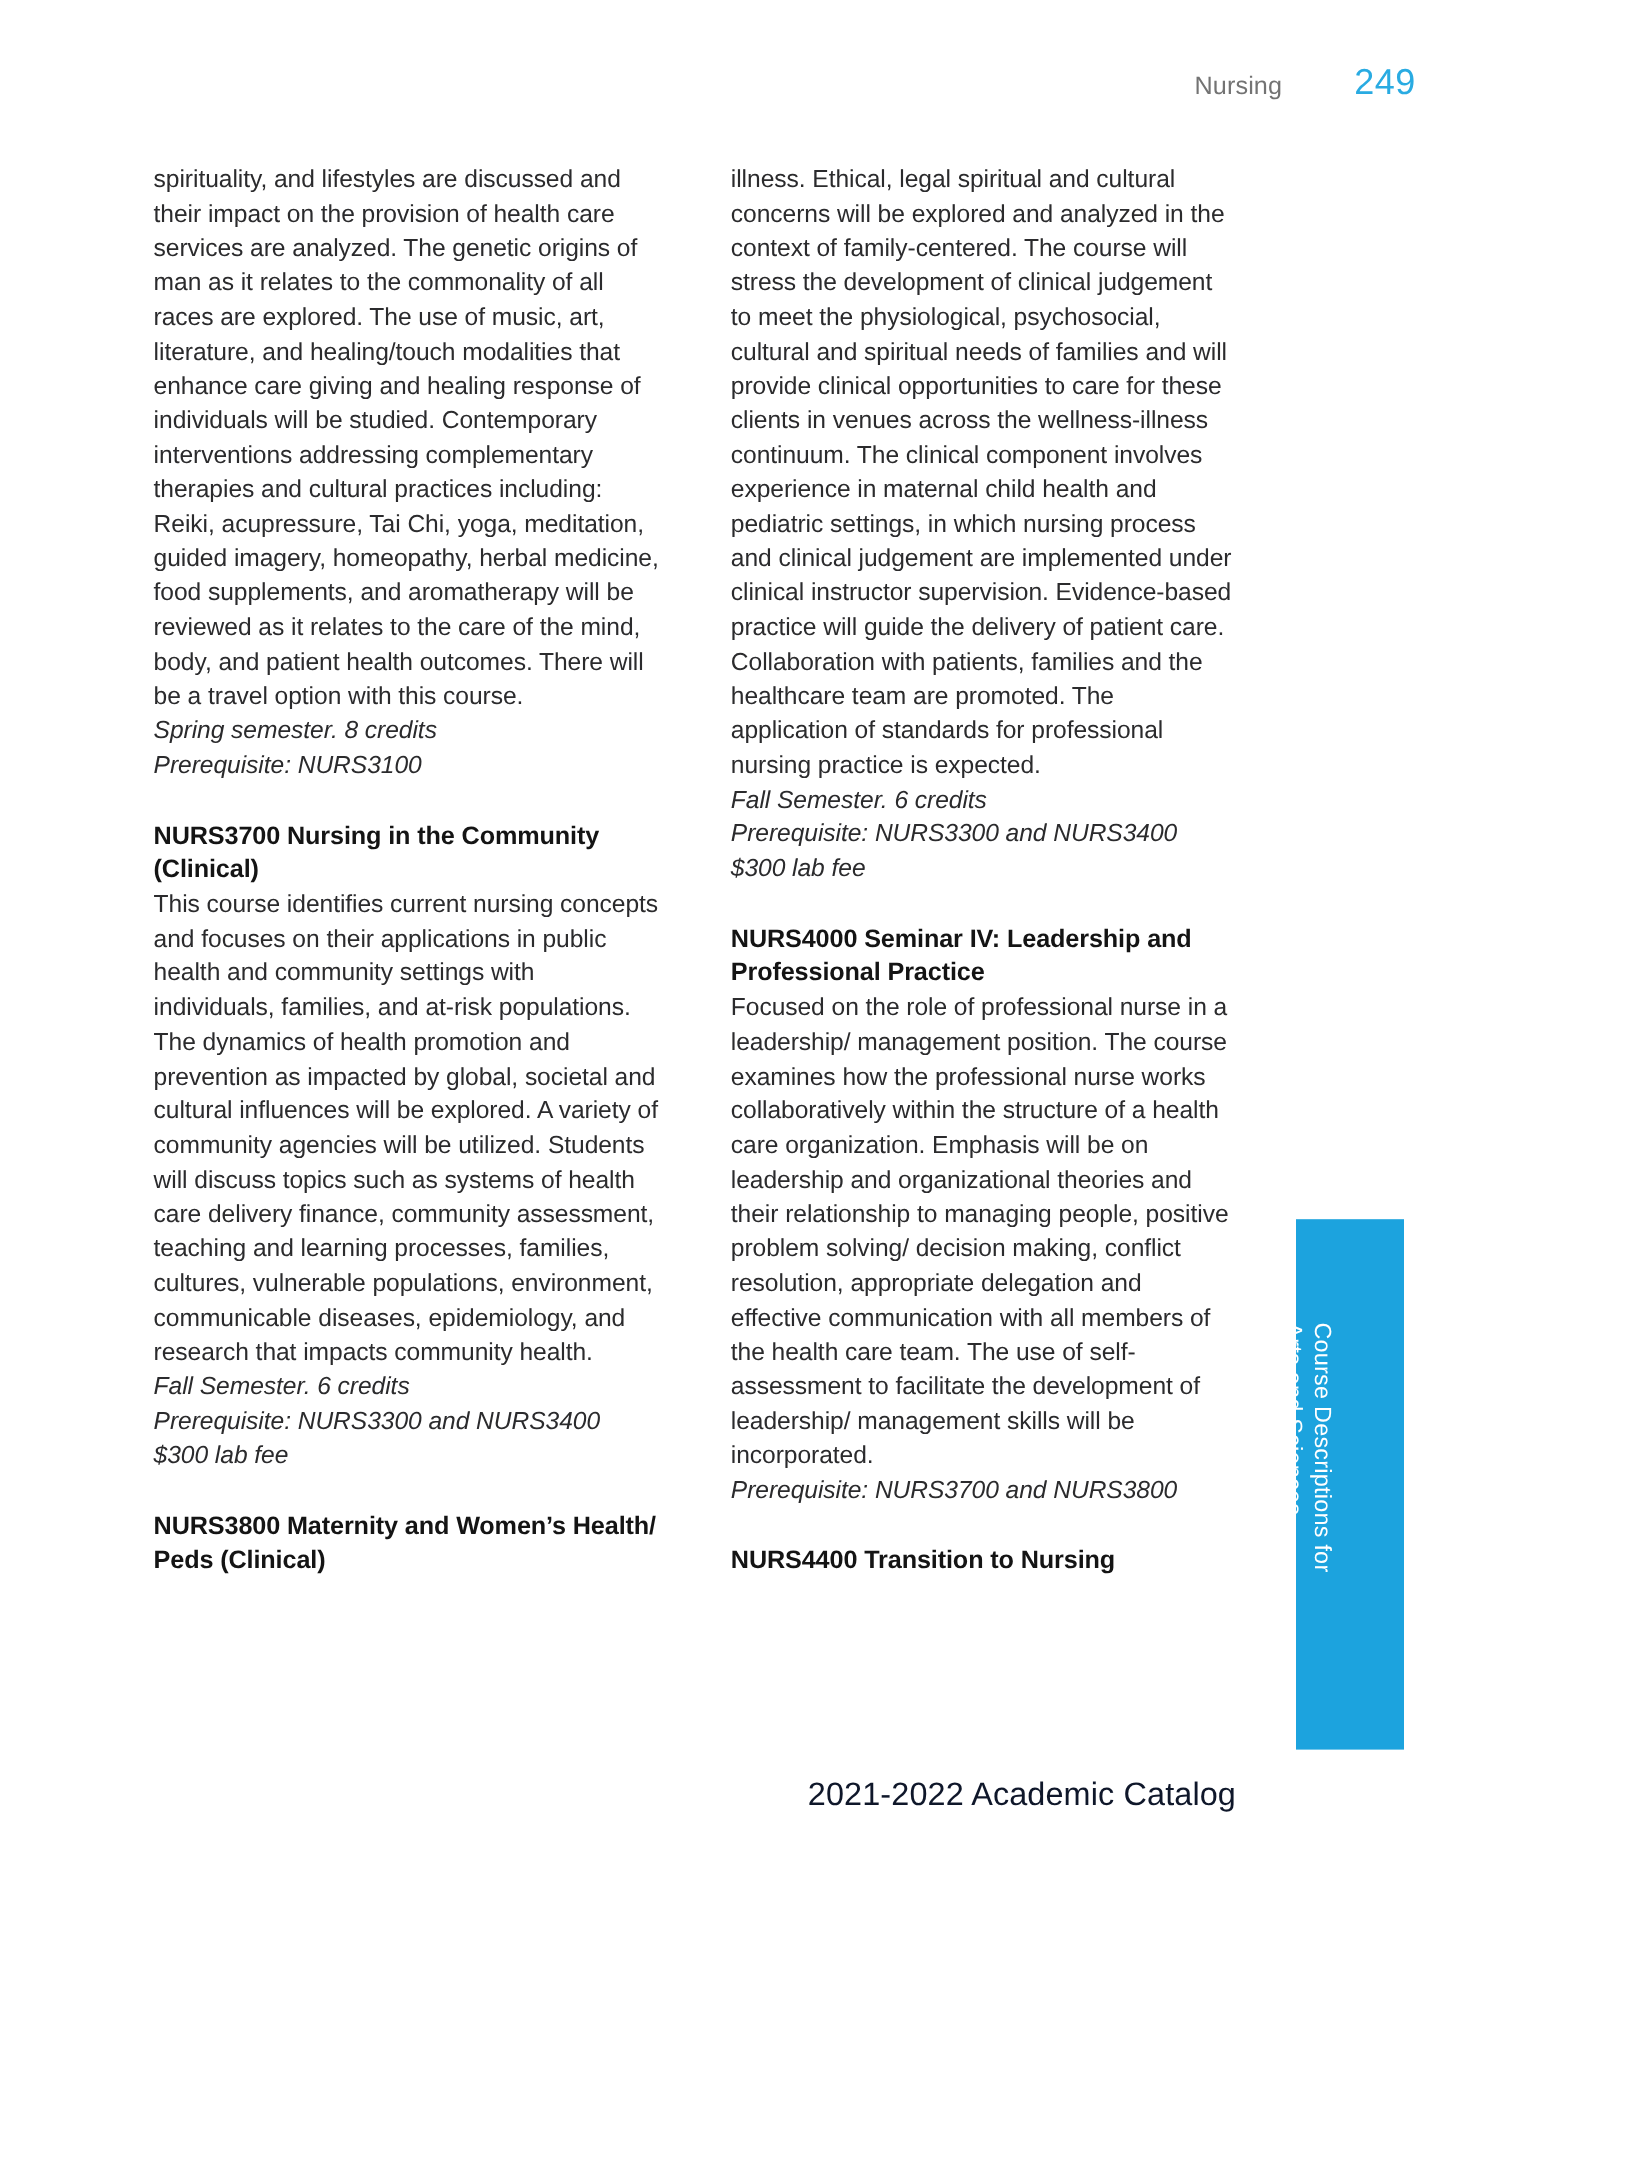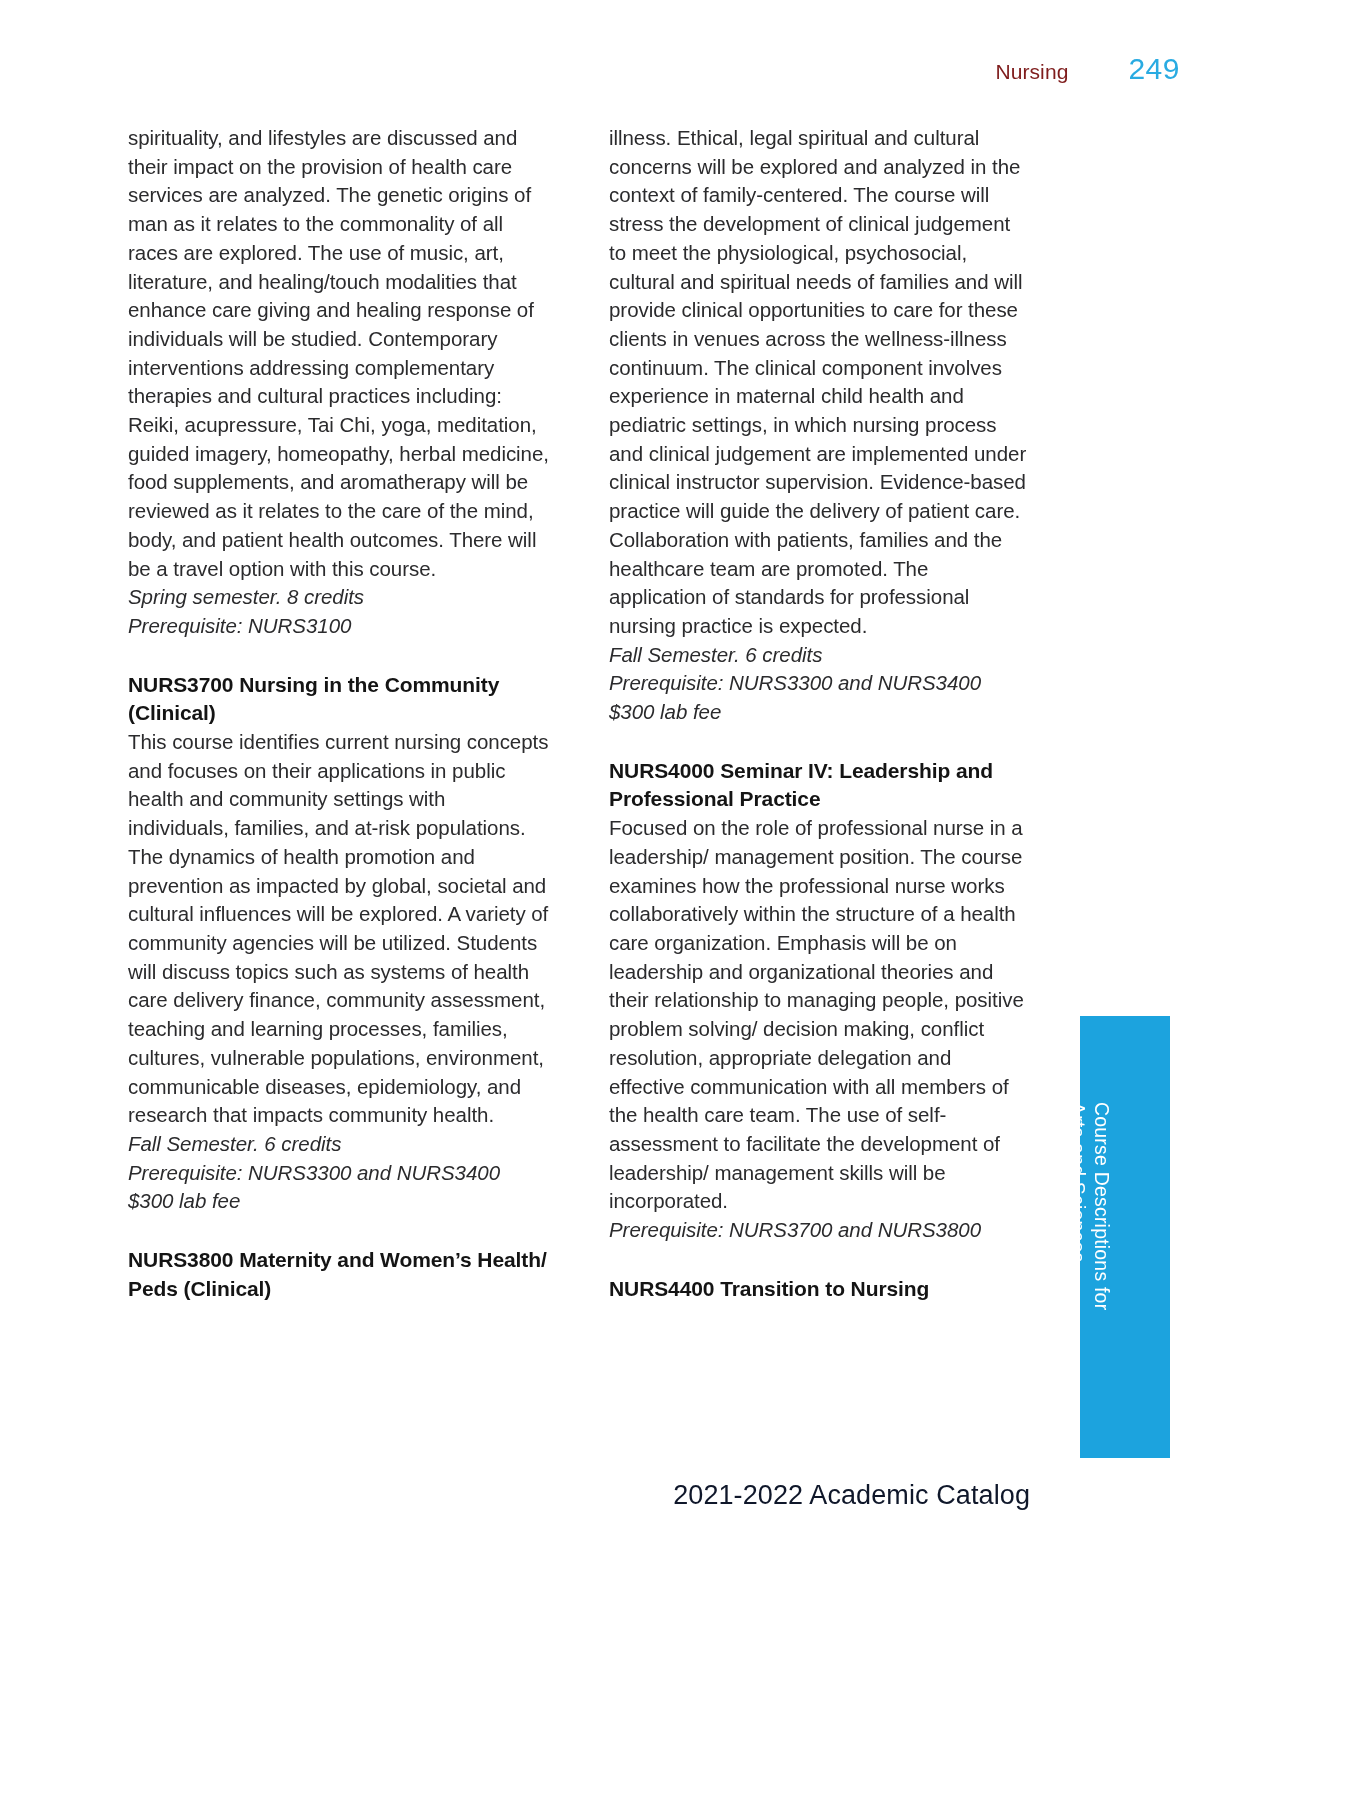--- a/index.html
+++ b/index.html
@@ -20,21 +20,21 @@
   .page-header {
     position: absolute;
     top: 52px;
     right: 182px;
     display: flex;
     align-items: baseline;
     gap: 60px;
   }
   .header-section {
     font-size: 21px;
-    color: #7f1d1d;
+    color: #737373;
     letter-spacing: 0.1px;
   }
   .header-pagenum {
     font-size: 30px;
     color: #29ABE2;
     font-weight: 500;
     letter-spacing: 0.5px;
   }
 
   
@@ -70,21 +70,21 @@
     font-size: 21px;
     line-height: 28.7px;
     font-weight: 600;
     color: #141414;
     letter-spacing: -0.1px;
   }
   .course-block {
     margin-top: 30px;
   }
   .course-block.first {
-    margin-top: 4px;
+    margin-top: 16px;
   }
 
   
   .side-tab {
     position: absolute;
     top: 1016px;
     left: 1080px;
     width: 90px;
     height: 442px;
     background: #1CA3DE;

